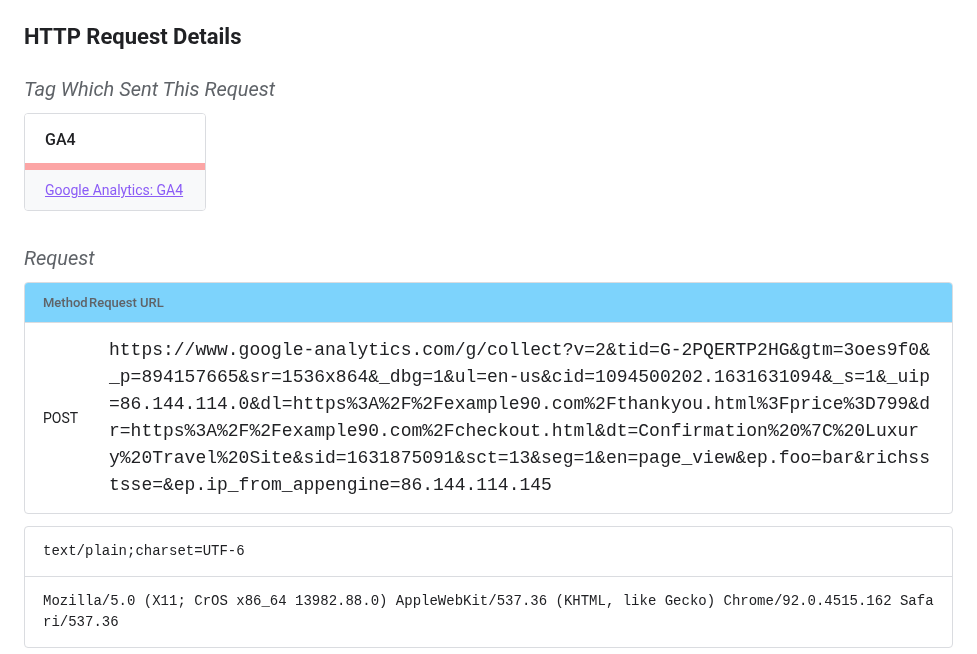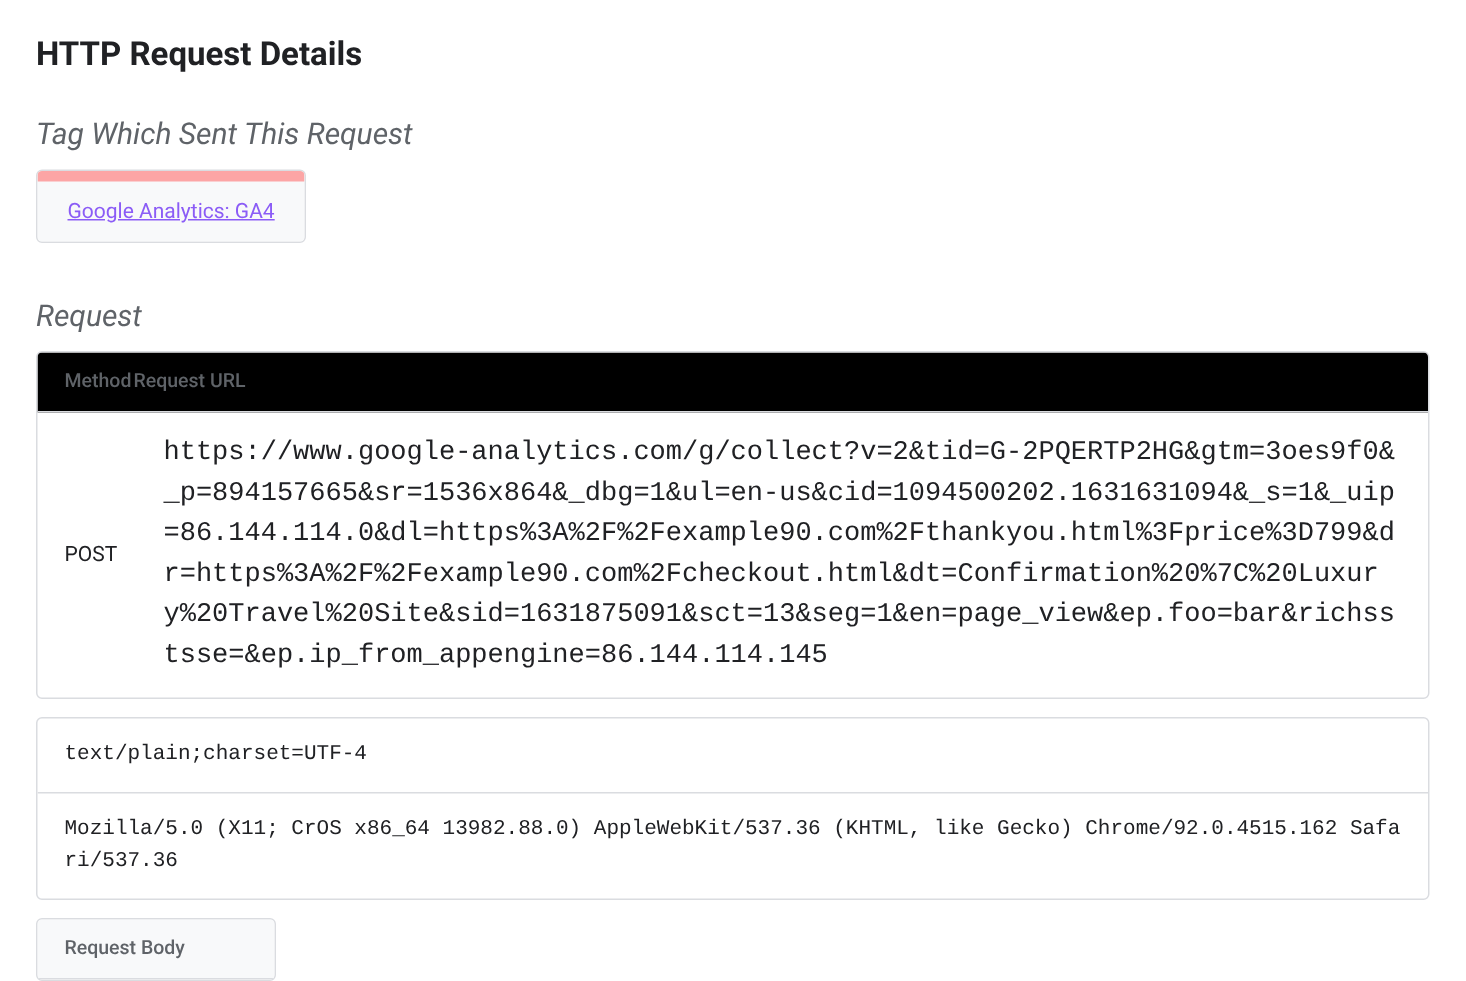--- a/index.html
+++ b/index.html
@@ -56,21 +56,21 @@
     .table {
       width: 100%;
       border: 1px solid #dadce0;
       border-radius: 4px;
       background: #ffffff;
       margin-bottom: 12px;
       overflow: hidden;
     }
     .table-header {
       display: flex;
-      background: #000000;
+      background: #7dd3fc;
       border-bottom: 1px solid #dadce0;
     }
     .table-header-cell {
       padding: 12px 18px;
       font-size: 13px;
       font-weight: 500;
       color: #5f6368;
     }
     .table-row {
       display: flex;
@@ -137,41 +137,42 @@
     }
   </style>
 </head>
 <body>
 
 <h1>HTTP Request Details</h1>
 
 <div>
   <div class="section-title">Tag Which Sent This Request</div>
   <div class="tag-card">
+    <div class="tag-card-top">GA4</div>
     <div class="tag-card-bottom">Google Analytics: GA4</div>
   </div>
 </div>
 
 <div class="request-section">
   <div class="section-title">Request</div>
 
   <div class="table">
     <div class="table-header">
       <div class="table-header-cell method-header">Method</div>
       <div class="table-header-cell url-header">Request URL</div>
     </div>
     <div class="table-row">
       <div class="table-cell method-col">POST</div>
       <div class="table-cell url-col">https://www.google-analytics.com/g/collect?v=2&amp;tid=G-2PQERTP2HG&amp;gtm=3oes9f0&amp;_p=894157665&amp;sr=1536x864&amp;_dbg=1&amp;ul=en-us&amp;cid=1094500202.1631631094&amp;_s=1&amp;_uip=86.144.114.0&amp;dl=https%3A%2F%2Fexample90.com%2Fthankyou.html%3Fprice%3D799&amp;dr=https%3A%2F%2Fexample90.com%2Fcheckout.html&amp;dt=Confirmation%20%7C%20Luxury%20Travel%20Site&amp;sid=1631875091&amp;sct=13&amp;seg=1&amp;en=page_view&amp;ep.foo=bar&amp;richsstsse=&amp;ep.ip_from_appengine=86.144.114.145</div>
     </div>
   </div>
 
   <div class="table">
     <div class="table-row">
-      <div class="table-cell header-value-col">text/plain;charset=UTF-4</div>
+      <div class="table-cell header-value-col">text/plain;charset=UTF-6</div>
     </div>
     <div class="table-row">
       <div class="table-cell header-value-col">Mozilla/5.0 (X11; CrOS x86_64 13982.88.0) AppleWebKit/537.36 (KHTML, like Gecko) Chrome/92.0.4515.162 Safari/537.36</div>
     </div>
   </div>
 
   <div class="body-table">
     <div class="body-top">Request Body</div>
     
   </div>

